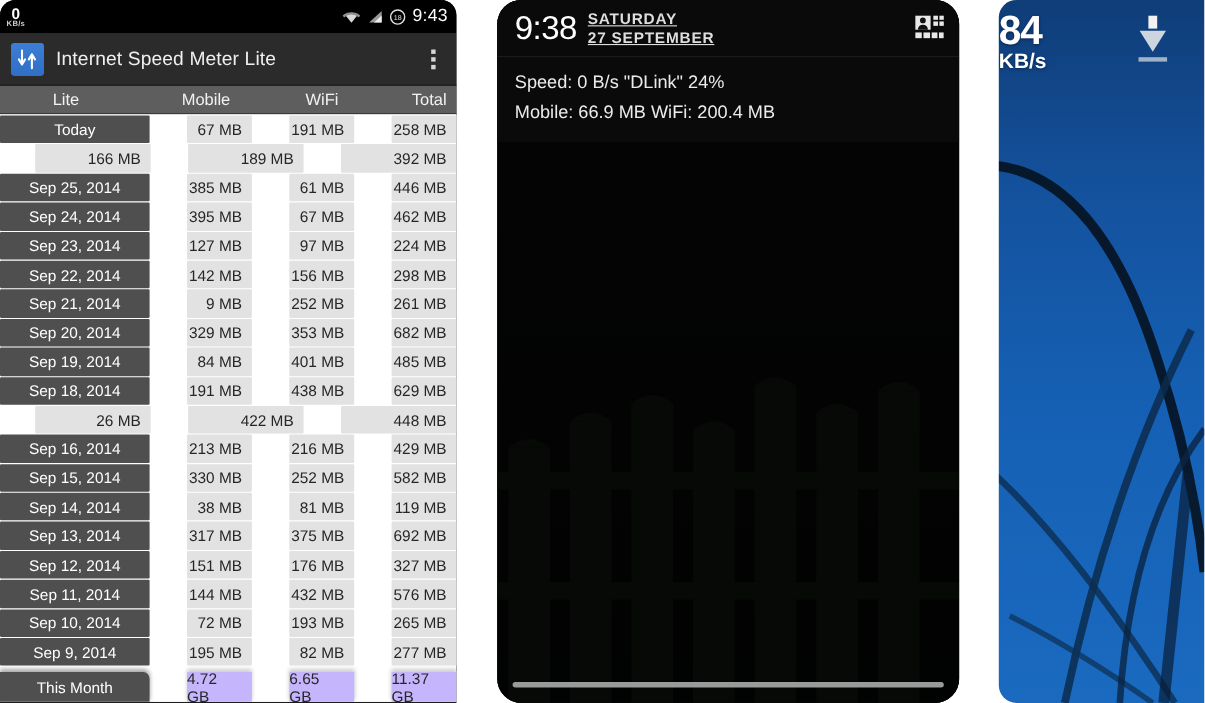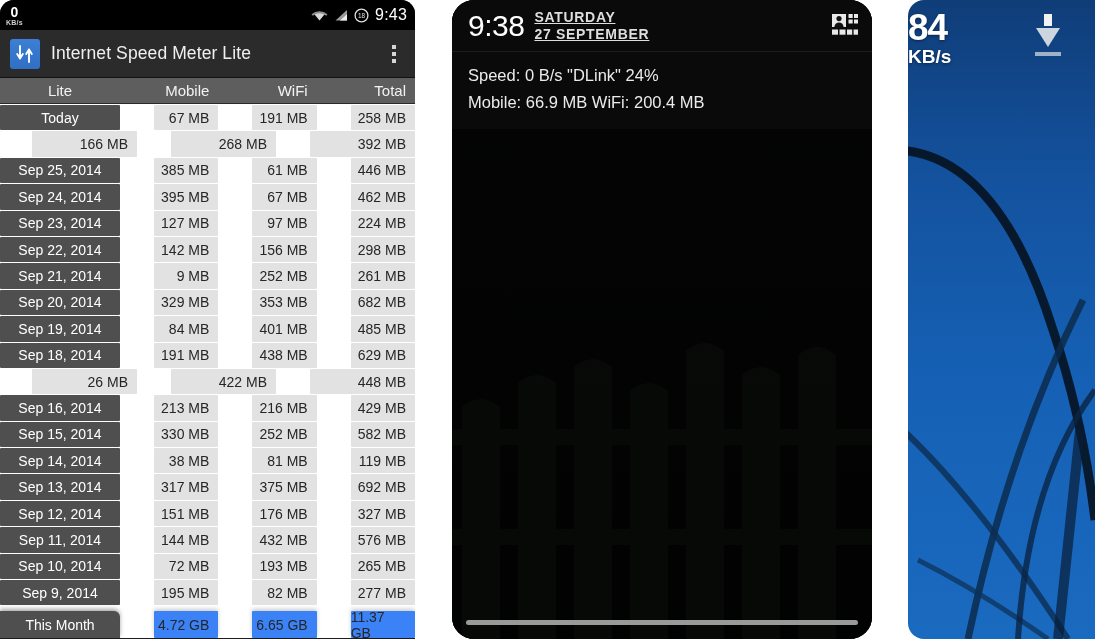--- a/index.html
+++ b/index.html
@@ -56,37 +56,37 @@
     border-bottom: 1px solid #2a2a2a;
   }
   .thead .cell { color: #f2f2f2; font-size: 15px; }
 
   .tbody { position: relative; height: calc(639px - 30px - 48px - 27px); background: #fff; }
   .trow {
     display: flex; align-items: stretch; height: 26.4px; padding-top: 1px;
     background: #fff;
   }
   .c-date {
-    width: 120px; flex: none; background: #4f4f4f; color: #fff;
+    width: 136px; flex: none; background: #4f4f4f; color: #fff;
     display: flex; align-items: center; justify-content: center;
     font-size: 14px; margin-right: 2px; border-radius: 1px;
   }
   .c-val {
     flex: 1; background: #e2e2e2; color: #262626;
     display: flex; align-items: center; justify-content: flex-end;
     font-size: 14px; padding-right: 9px; margin-right: 2px; border-radius: 1px; margin-left: 32px;
   }
   .c-val:last-child { margin-right: 0; }
   .trow.summary { position: absolute; left: 0; bottom: 0; width: 100%; height: 28px; }
   .trow.summary .c-date {
     background: #4f4f4f; box-shadow: 0 -2px 4px rgba(0,0,0,.35);
     border-radius: 0 6px 0 0;
   }
   .trow.summary .c-val {
-    background: #3b82f6; box-shadow: 0 -2px 4px rgba(0,0,0,.2);
+    background: #c4b5fd; box-shadow: 0 -2px 4px rgba(0,0,0,.2);
   }
 
   
   .thead .h-date { width: 120px; flex: none; text-align: center; }
   .thead .h-val { flex: 1; text-align: right; padding-right: 9px; }
 
   
   .panel2 {
     position: absolute; left: 452px; top: 0; width: 420px; height: 639px;
     background: #0d0d0d; border-radius: 22px; overflow: hidden;
@@ -189,21 +189,21 @@
 
     <div class="tbody" id="table-body">
         <div class="trow">
           <div class="c-date">Today</div>
           <div class="c-val">67 MB</div>
           <div class="c-val">191 MB</div>
           <div class="c-val">258 MB</div>
         </div>
         <div class="trow">
           <div class="c-val">166 MB</div>
-          <div class="c-val">268 MB</div>
+          <div class="c-val">189 MB</div>
           <div class="c-val">392 MB</div>
         </div>
         <div class="trow">
           <div class="c-date">Sep 25, 2014</div>
           <div class="c-val">385 MB</div>
           <div class="c-val">61 MB</div>
           <div class="c-val">446 MB</div>
         </div>
         <div class="trow">
           <div class="c-date">Sep 24, 2014</div>

